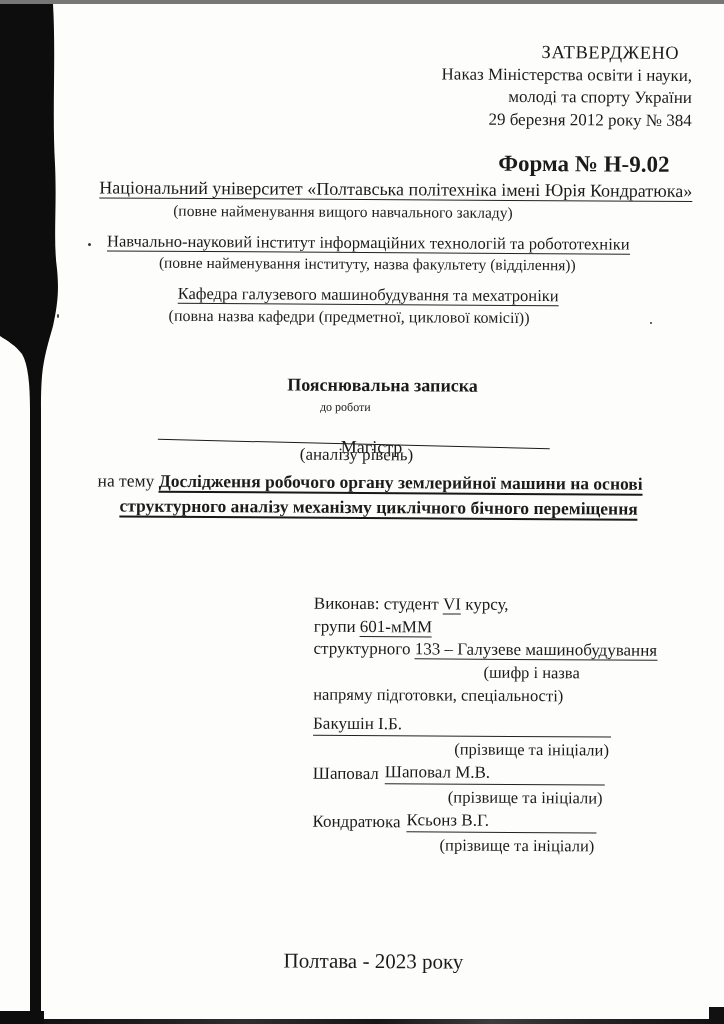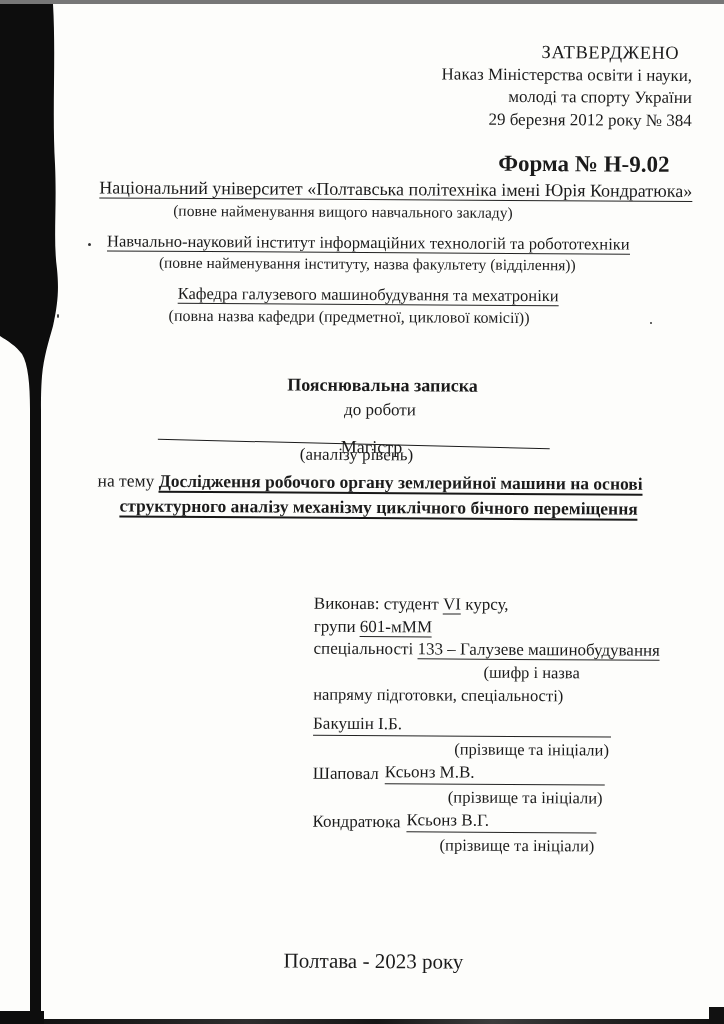--- a/index.html
+++ b/index.html
@@ -72,50 +72,50 @@
       <span class="u">Навчально-науковий інститут інформаційних технологій та робототехніки</span>
     </div>
     <div class="abs cap" style="top:251px;left:158px;">(повне найменування інституту, назва факультету (відділення))</div>
 
     <div class="abs" style="top:281px;left:177px;font-size:16.5px;">
       <span class="u">Кафедра галузевого машинобудування та мехатроніки</span>
     </div>
     <div class="abs cap" style="top:304px;left:168px;font-size:16px;">(повна назва кафедри (предметної,  циклової комісії))</div>
 
     <div class="abs b" style="top:371px;left:287px;font-size:18px;">Пояснювальна записка</div>
-    <div class="abs" style="top:396px;left:344px;font-size:17px;">до роботи</div>
+    <div class="abs" style="top:396px;left:320px;font-size:12px;">до роботи</div>
     <div class="abs" style="top:433px;left:341px;font-size:18px;">Магістр</div>
     <div class="level-line"></div>
     <div class="abs" style="top:441px;left:300px;font-size:17px;">(аналізу рівень)</div>
 
     <div class="abs" style="top:468px;left:98px;font-size:17.5px;">
       <span>на тему </span><span class="b ub">Дослідження робочого органу землерийної машини на основі</span>
     </div>
     <div class="abs b" style="top:493px;left:120px;font-size:17.5px;">
       <span class="ub">структурного аналізу механізму циклічного бічного переміщення</span>
     </div>
 
     <div class="abs exec">
       <div><span>Виконав: студент </span><span class="u">VI</span><span> курсу,</span></div>
       <div><span>групи </span><span class="u">601-мММ</span></div>
-      <div><span>спеціальності </span><span class="u">133 – Галузеве машинобудування</span></div>
+      <div><span>структурного </span><span class="u">133 – Галузеве машинобудування</span></div>
       <div class="cap-indent">(шифр і назва</div>
       <div style="font-size:16.5px;">напряму підготовки, спеціальності)</div>
     </div>
 
     <div class="abs sigs">
       <div class="sig-row" style="width:298px;">
         <span class="sig-role"></span>
         <span class="sig-line" style="flex:1;"><span class="sig-name">Бакушін І.Б.</span></span>
       </div>
       <span class="sig-cap" style="width:296px;">(прізвище та ініціали)</span>
 
       <div class="sig-row" style="width:292px;">
         <span class="sig-role">Шаповал</span>
-        <span class="sig-line" style="flex:1;"><span class="sig-name">Ксьонз М.В.</span></span>
+        <span class="sig-line" style="flex:1;"><span class="sig-name">Шаповал М.В.</span></span>
       </div>
       <span class="sig-cap" style="width:290px;">(прізвище та ініціали)</span>
 
       <div class="sig-row" style="width:284px;">
         <span class="sig-role">Кондратюка</span>
         <span class="sig-line" style="flex:1;"><span class="sig-name">Ксьонз В.Г.</span></span>
       </div>
       <span class="sig-cap" style="width:282px;">(прізвище та ініціали)</span>
     </div>
 

